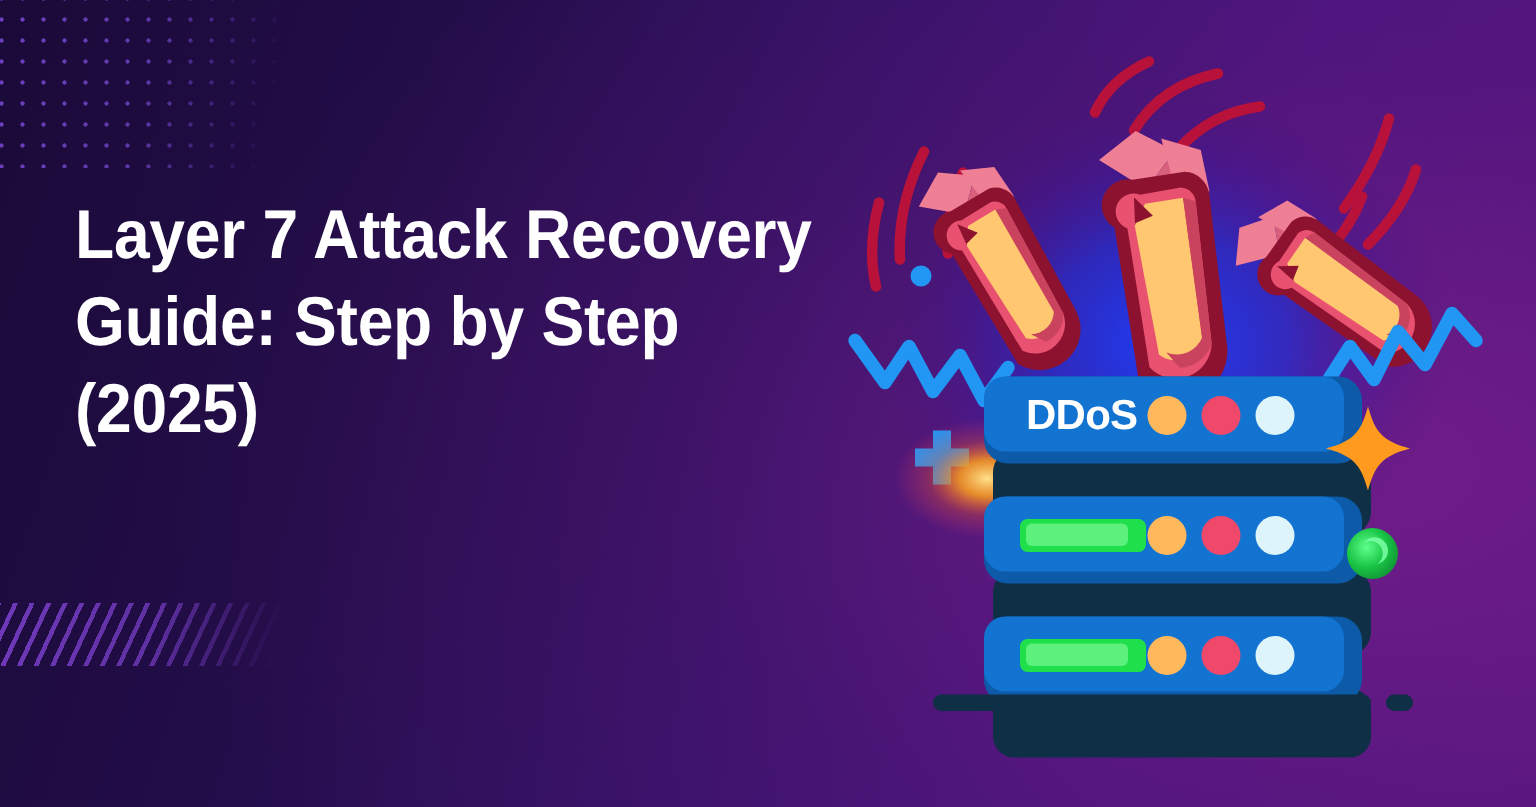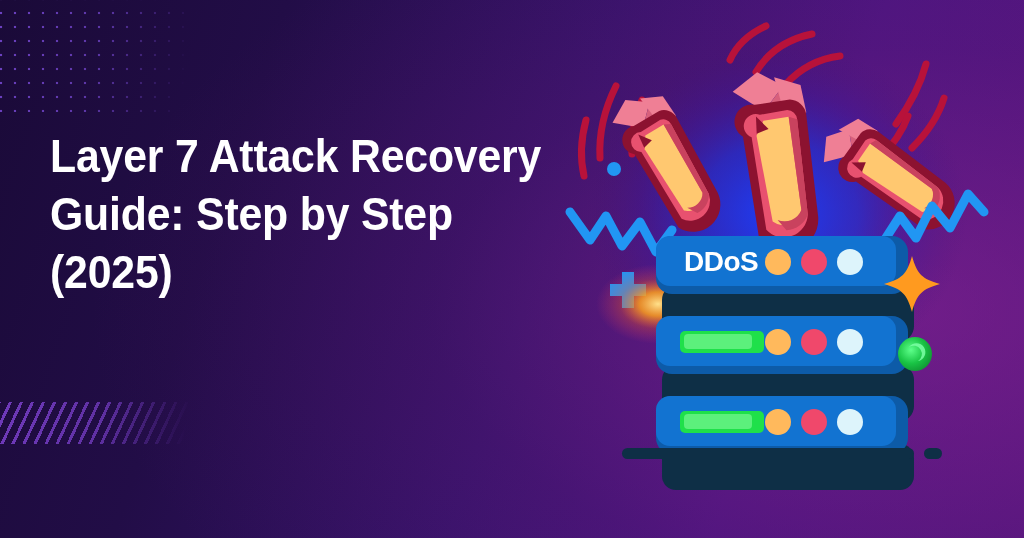--- a/index.html
+++ b/index.html
@@ -42,21 +42,21 @@
     font-size:46px;
     line-height:58px;
     font-weight:700;
     letter-spacing:-0.2px;
     white-space:pre-line;
     transform:scaleX(.93);
     transform-origin:left center;
   }
 
   
-  #illo{position:absolute;left:560px;top:16px;width:464px;height:470px;}
+  #illo{position:absolute;left:560px;top:31px;width:464px;height:470px;}
   #illo svg{display:block;width:100%;height:100%;overflow:visible;}
 </style>
 </head>
 <body>
 
 <div id="banner">
 
   <div class="dotgrid"></div>
   <div class="stripes"></div>
 

